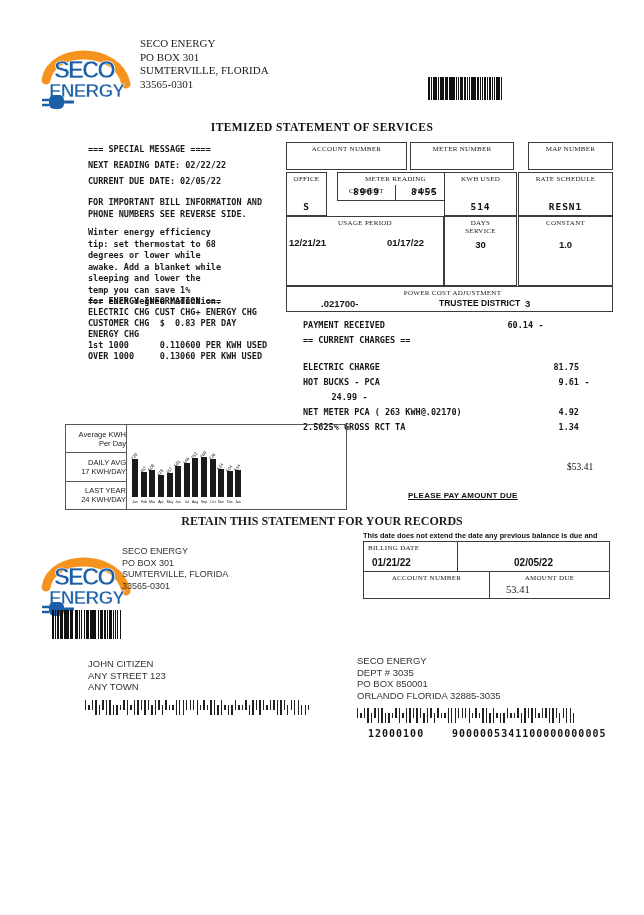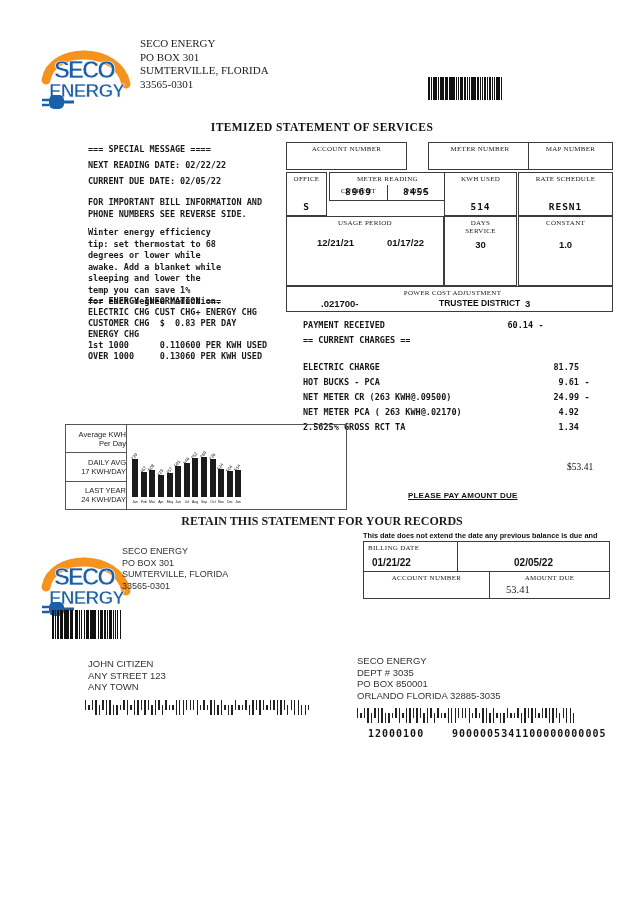--- a/index.html
+++ b/index.html
@@ -181,51 +181,51 @@
   <div class="abs msg b4" style="left:88px;top:296px">=== ENERGY INFORMATION ===
 ELECTRIC CHG CUST CHG+ ENERGY CHG
 CUSTOMER CHG  $  0.83 PER DAY
 ENERGY CHG
 1st 1000      0.110600 PER KWH USED
 OVER 1000     0.13060 PER KWH USED</div>
 
   <div class="cell" style="left:286px;top:142px;width:121px;height:28px">
     <div class="cell-h">ACCOUNT NUMBER</div>
   </div>
-  <div class="cell" style="left:428px;top:142px;width:104px;height:28px">
+  <div class="cell" style="left:410px;top:142px;width:104px;height:28px">
     <div class="cell-h">METER NUMBER</div>
   </div>
   <div class="cell" style="left:528px;top:142px;width:85px;height:28px">
     <div class="cell-h">MAP NUMBER</div>
   </div>
 
   <div class="cell" style="left:286px;top:172px;width:41px;height:44px">
     <div class="cell-h">OFFICE</div>
     <div class="val-mono" style="position:absolute;left:0;right:0;bottom:3px;text-align:center">S</div>
   </div>
-  <div class="cell" style="left:329px;top:172px;width:117px;height:29px">
+  <div class="cell" style="left:337px;top:172px;width:117px;height:29px">
     <div class="cell-h">METER READING</div>
     <div class="subdiv" style="left:57px;top:12px;bottom:0;width:1px"></div>
     <div class="cell-h" style="position:absolute;left:0;top:12px;width:57px">CURRENT</div>
     <div class="cell-h" style="position:absolute;left:58px;top:12px;right:0">PRIOR</div>
     <div class="val-mono" style="position:absolute;left:0;width:57px;bottom:3px;text-align:center">8969</div>
     <div class="val-mono" style="position:absolute;left:58px;right:0;bottom:3px;text-align:center">8455</div>
   </div>
   <div class="cell" style="left:444px;top:172px;width:73px;height:44px">
     <div class="cell-h">KWH USED</div>
     <div class="val-mono" style="position:absolute;left:0;right:0;bottom:3px;text-align:center">514</div>
   </div>
   <div class="cell" style="left:518px;top:172px;width:95px;height:44px">
     <div class="cell-h">RATE SCHEDULE</div>
     <div class="val-mono" style="position:absolute;left:0;right:0;bottom:3px;text-align:center">RESN1</div>
   </div>
 
   <div class="cell" style="left:286px;top:216px;width:158px;height:70px">
     <div class="cell-h">USAGE PERIOD</div>
-    <div class="val-sans" style="position:absolute;left:30px;top:20px">12/21/21</div>
+    <div class="val-sans" style="position:absolute;left:2px;top:20px">12/21/21</div>
     <div class="val-sans" style="position:absolute;left:100px;top:20px">01/17/22</div>
   </div>
   <div class="cell" style="left:444px;top:216px;width:73px;height:70px">
     <div class="cell-h">DAYS</div>
     <div class="cell-h" style="padding-top:0">SERVICE</div>
     <div class="val-sans" style="position:absolute;left:0;right:0;top:22px;text-align:center">30</div>
   </div>
   <div class="cell" style="left:518px;top:216px;width:95px;height:70px">
     <div class="cell-h">CONSTANT</div>
     <div class="val-sans" style="position:absolute;left:0;right:0;top:22px;text-align:center">1.0</div>
@@ -251,21 +251,20 @@
           <span class="c-label">ELECTRIC CHARGE</span>
           <span class="c-amt">81.75</span>
           <span class="c-sign"></span>
         </div>
         <div class="pay-row">
           <span class="c-label">HOT BUCKS - PCA</span>
           <span class="c-amt">9.61</span>
           <span class="c-sign">-</span>
         </div>
         <div class="pay-row">
-          <span class="c-label">NET METER CR (263 KWH@.09500)</span>
           <span class="c-amt">24.99</span>
           <span class="c-sign">-</span>
         </div>
         <div class="pay-row">
           <span class="c-label">NET METER PCA ( 263 KWH@.02170)</span>
           <span class="c-amt">4.92</span>
           <span class="c-sign"></span>
         </div>
         <div class="pay-row">
           <span class="c-label">2.5625% GROSS RCT TA</span>

